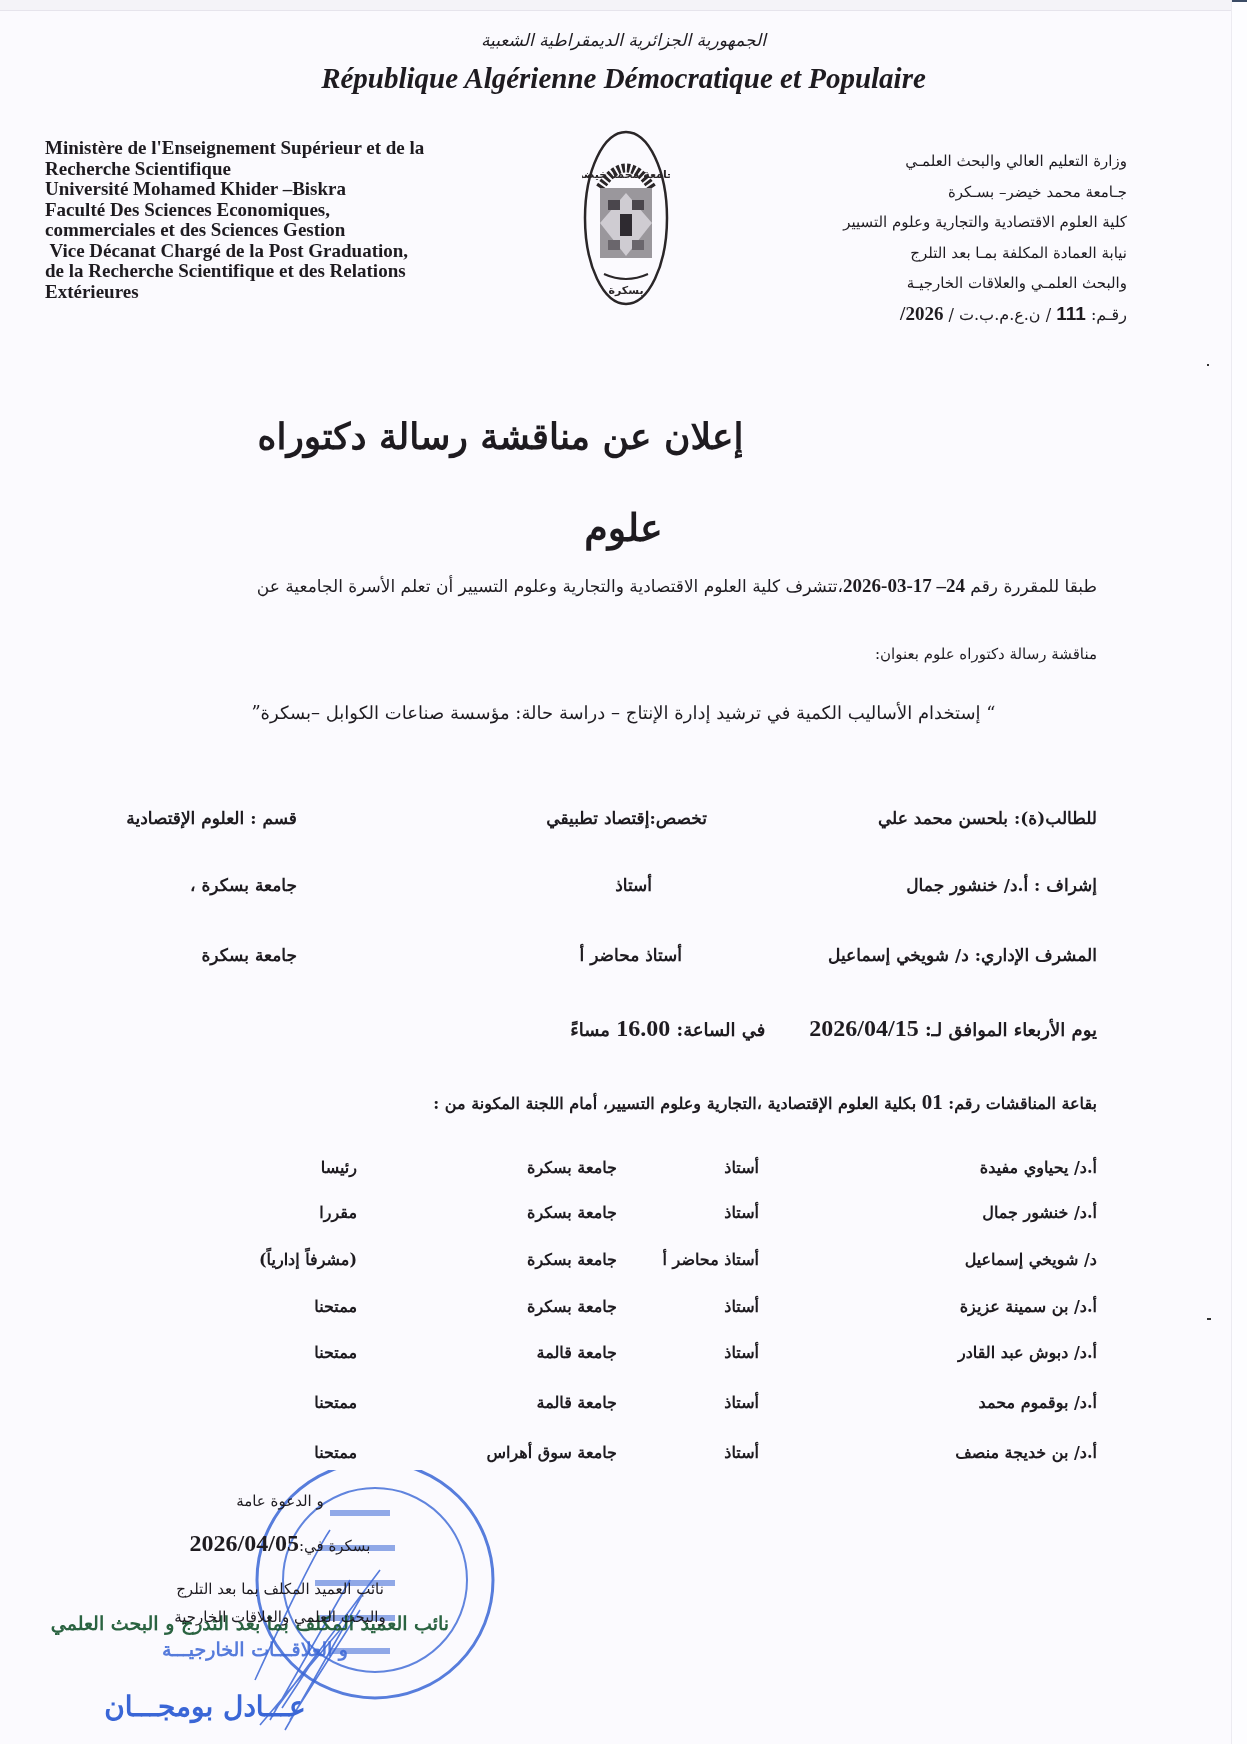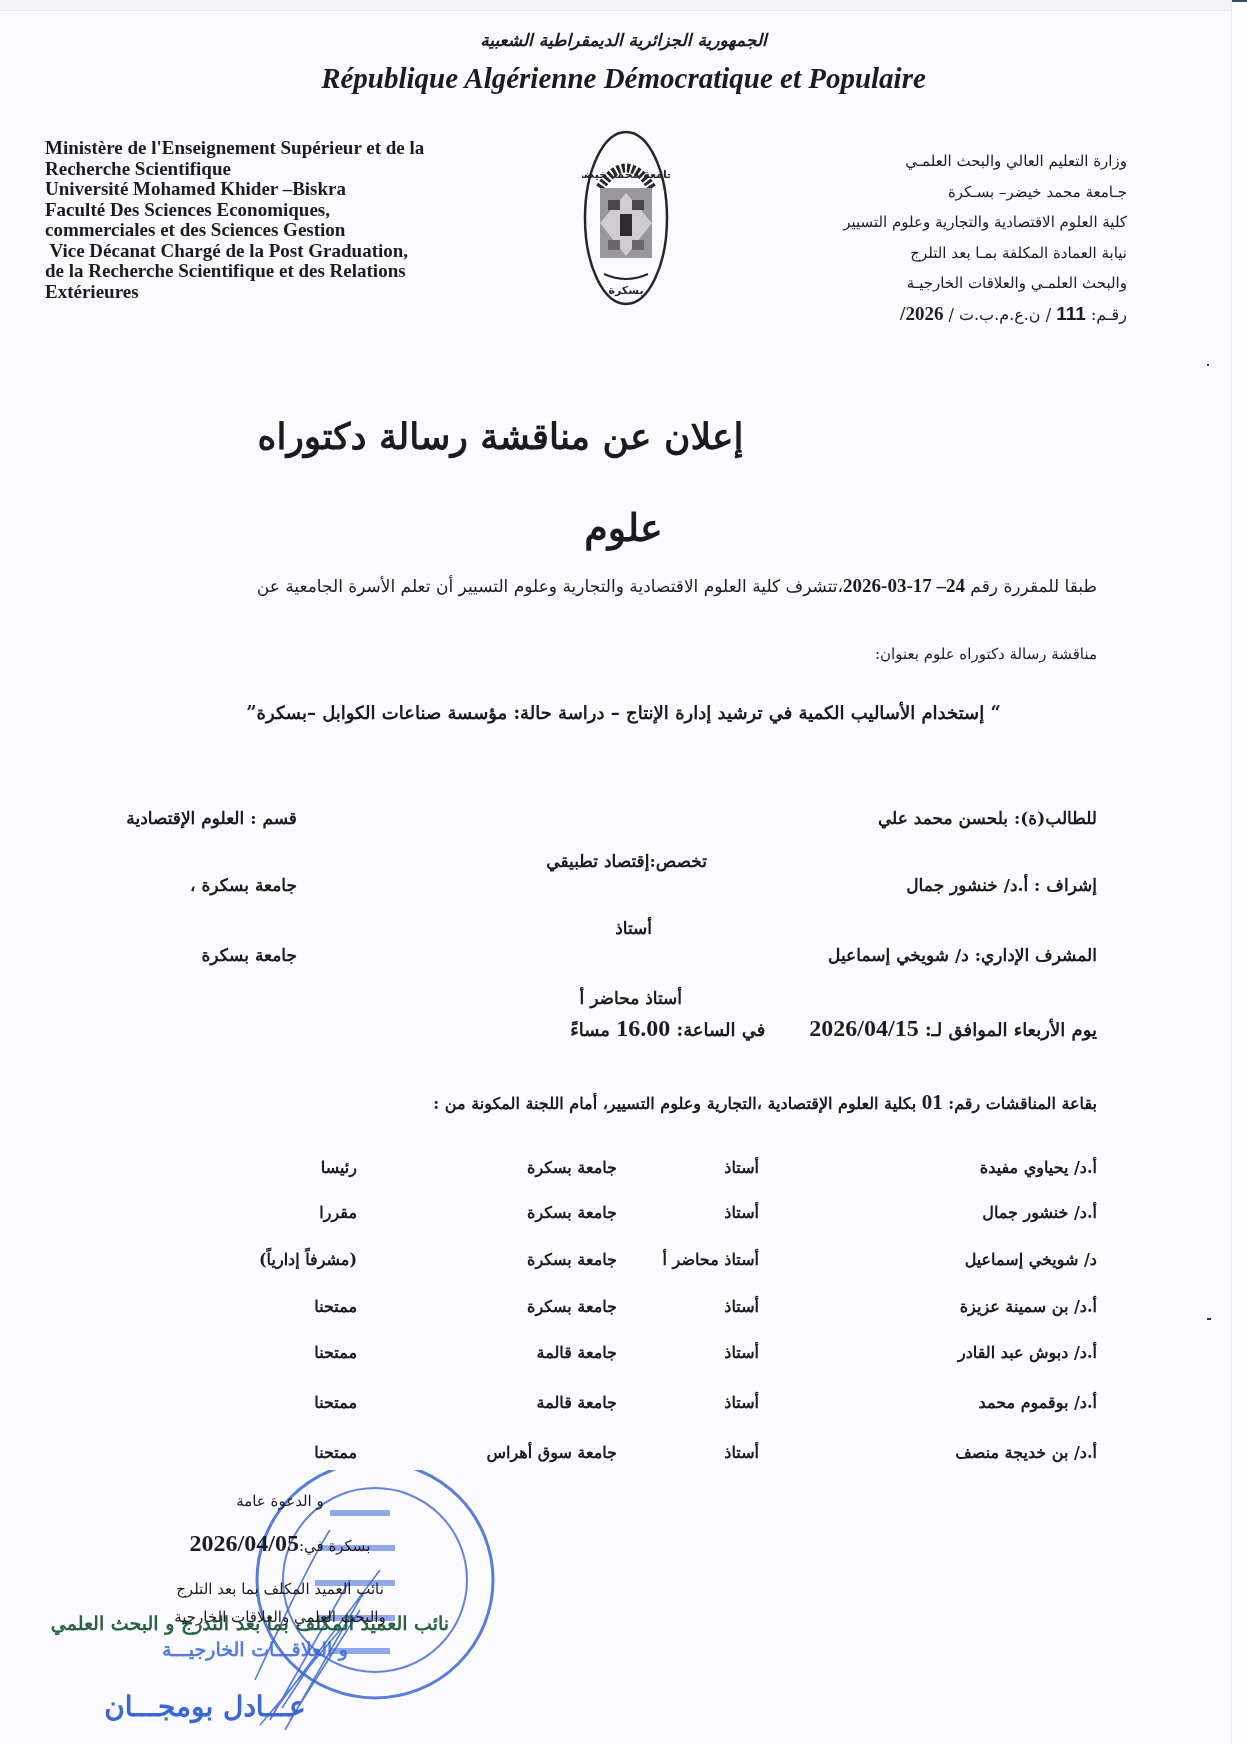--- a/index.html
+++ b/index.html
@@ -16,46 +16,46 @@
   .edge-strip {
     position:absolute; right:0; top:0; width:15px; height:1744px;
     background:#fdfdff; border-left:1px solid #ecebf1;
   }
   .edge-line {
     position:absolute; right:0; top:0; width:15px; height:2px; background:#3c4c66;
   }
   .abs { position:absolute; }
 
   
-  .rep-ar { left:0; width:1247px; top:30px; font-size:17px; font-style:italic; font-weight:bold; text-align:center; direction:rtl; }
+  .rep-ar { left:0; width:1247px; top:30px; font-size:17px; font-style:italic; font-weight:normal; text-align:center; direction:rtl; }
   .rep-fr { left:0; width:1247px; top:62px; font-family:Liberation Serif, serif; font-size:29px; font-style:italic; font-weight:bold; text-align:center; }
 
   .fr-block { left:45px; top:138px; width:470px; font-family:"Liberation Serif", serif; font-weight:bold; font-size:19px; line-height:20.5px; }
   .fr-block div { white-space:nowrap; }
 
   .ar-block { right:120px; top:146px; width:420px; font-size:15px; line-height:30.5px; direction:rtl; text-align:right; }
   .ar-block div { white-space:nowrap; }
   .ref-line { font-size:16px; }
   .ref-line b { font-family:"Liberation Sans", sans-serif; font-size:19px;margin-top:48px; }
   .ref-line .yr { font-family:"Liberation Serif", serif; font-weight:bold; font-size:19px; }
 
   .logo { left:582px; top:128px; width:88px; height:180px; }
 
   
   .title1 { left:0; width:1001px; top:415px; font-size:36px; font-weight:bold; text-align:center; direction:rtl; }
   .title2 { left:0; width:1247px; top:505px; font-size:38px; font-weight:bold; text-align:center; direction:rtl; }
 
   .para { right:150px; top:575px; width:1000px; font-size:17px; direction:rtl; text-align:right; white-space:nowrap; }
   .para b { font-family:"Liberation Serif", serif; font-size:19px; }
   .para2 { right:150px; top:645px; width:800px; font-size:15px; direction:rtl; text-align:right; }
-  .thesis { left:0; width:1247px; top:702px; font-size:18px; font-weight:bold; text-align:center; direction:rtl; }
+  .thesis { left:0; width:1247px; top:702px; font-size:18px; font-weight:normal; text-align:center; direction:rtl; }
 
   .info-row { right:150px; width:1000px; height:30px; direction:rtl; font-size:17px; font-weight:bold; }
   .info-row span { position:absolute; white-space:nowrap; }
-  .c1 { right:0; } .c2 { right:390px;margin-top:43px; } .c3 { right:800px; }
+  .c1 { right:0; } .c2 { right:390px; } .c3 { right:800px; }
 
   .date-line { right:150px; top:1015px; width:700px; font-size:18px; font-weight:bold; direction:rtl; text-align:right; white-space:nowrap; }
   .date-line .num { font-family:"Liberation Serif", serif; font-size:24px; }
   .hall-line { right:150px; top:1090px; width:1000px; font-size:16px; font-weight:bold; direction:rtl; text-align:right; white-space:nowrap; }
   .hall-line .num { font-family:"Liberation Serif", serif; font-size:21px; }
 
   .jury-row { right:150px; width:860px; height:32px; font-size:16px; font-weight:bold; direction:rtl; }
   .jury-row span { position:absolute; white-space:nowrap; }
   .j1 { right:0; } .j2 { right:338px; } .j3 { right:480px; } .j4 { right:740px; }
 

